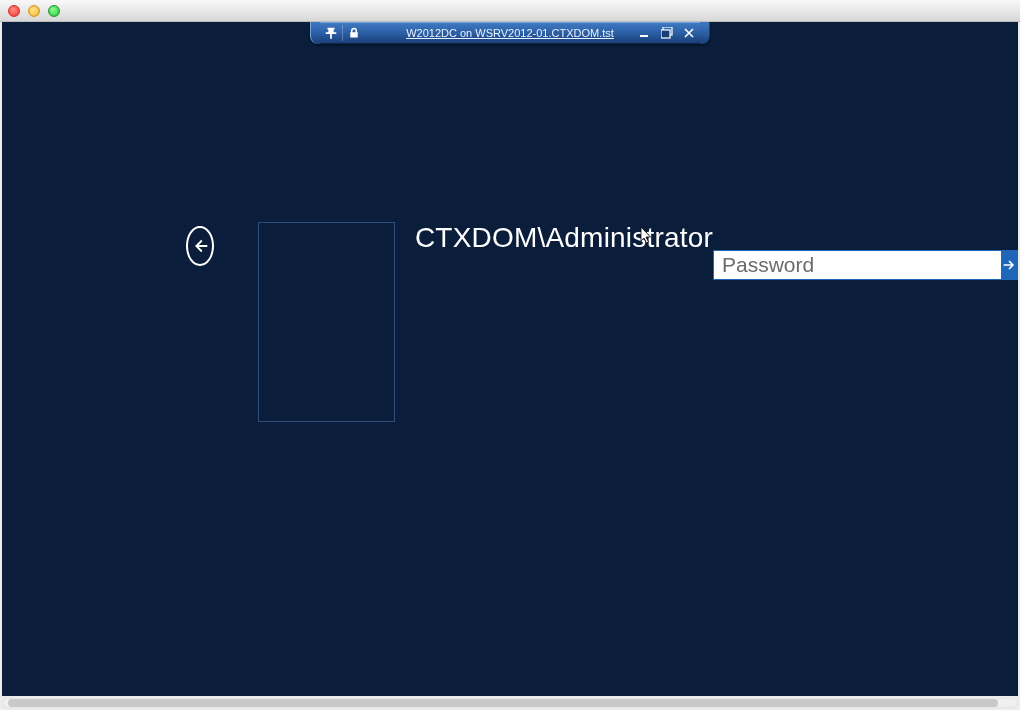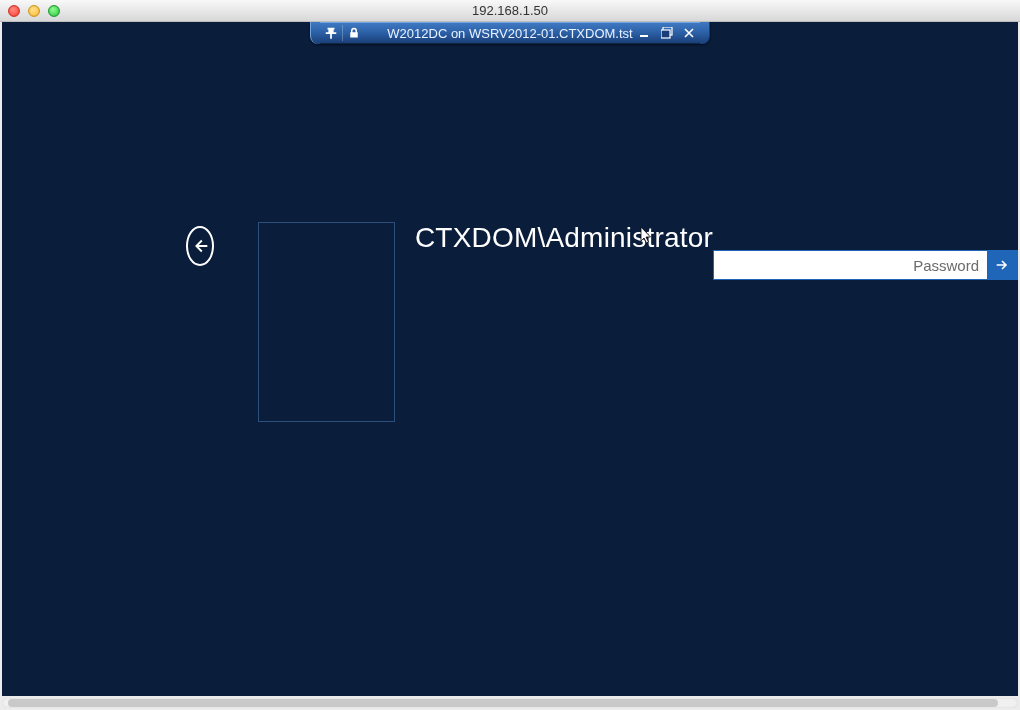--- a/index.html
+++ b/index.html
@@ -112,22 +112,23 @@
       display: flex; align-items: center; justify-content: center;
       cursor: pointer;
     }
     .cb-divider {
       width:1px; height:16px; background: rgba(255,255,255,0.25);
       align-self:center;
     }
     .cb-title {
       padding: 0 40px;
       white-space: nowrap;
-      font-size: 13px;
+      font-size: 11px;
       color: #e9f2ff;
+      text-decoration: underline;
     }
 
     
     .login-area {
       position: absolute;
       top: 200px;
       left: 0; right: 0;
       display: flex;
       justify-content: flex-start;
       padding-left: 184px;
@@ -163,25 +164,24 @@
       display: flex;
       height: 30px;
       width: 305px;
       border: 1px solid #1f66b8;
       background: #fff;
     }
     .pw-input {
       flex: 1;
       border: none;
       padding: 0 8px;
-      font-size: 15px;
+      font-size: 21px;
       color: #555;
       outline: none;
       font-family: "Segoe UI", Arial, sans-serif;
-      text-align: right;
     }
     .pw-input::placeholder { color: #6b6b6b; }
     .pw-submit {
       width: 30px;
       background: #1f66b8;
       display: flex; align-items: center; justify-content: center;
       cursor: pointer;
     }
 
     
@@ -195,21 +195,20 @@
   </style>
 </head>
 <body>
 
 <div class="mac-titlebar">
   <div class="traffic-lights">
     <div class="tl tl-close"></div>
     <div class="tl tl-min"></div>
     <div class="tl tl-max"></div>
   </div>
-  <div class="mac-title">192.168.1.50</div>
 </div>
 
 <div class="window-body">
 
   <div class="remote-viewport">
 
     <div class="connection-bar">
       <div class="cb-left"></div>
       <div class="cb-body">
         <div class="cb-icons-left">

